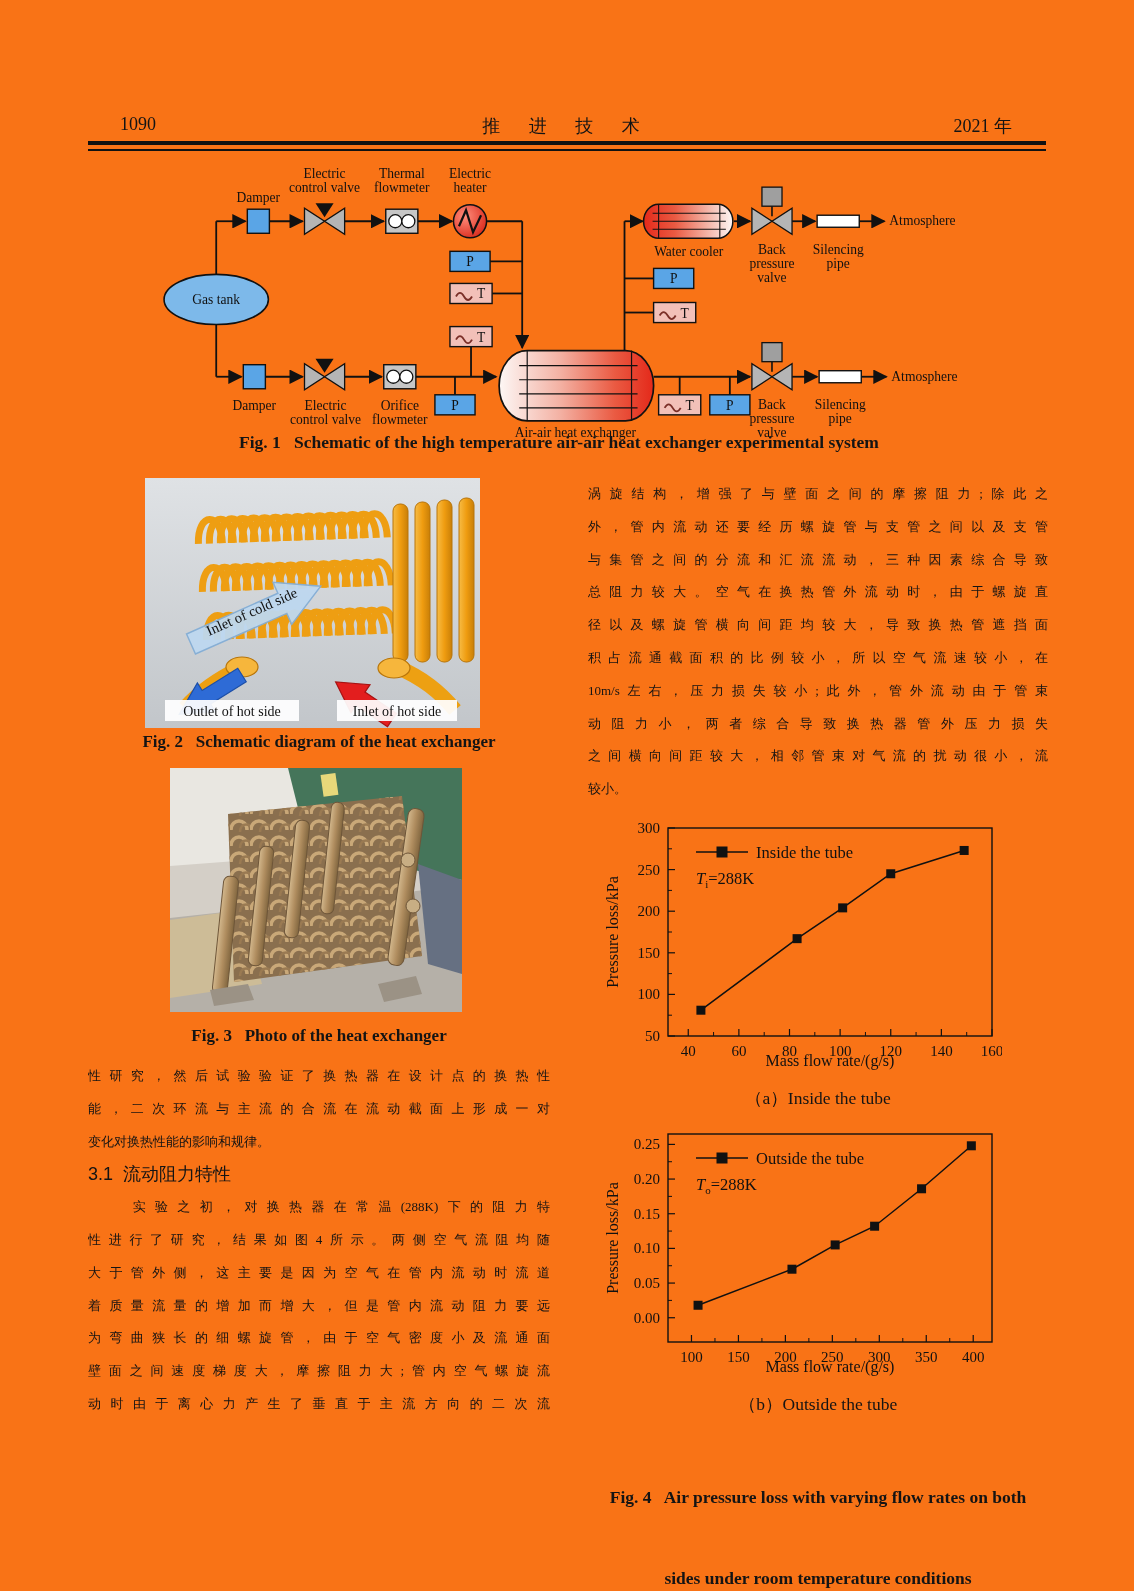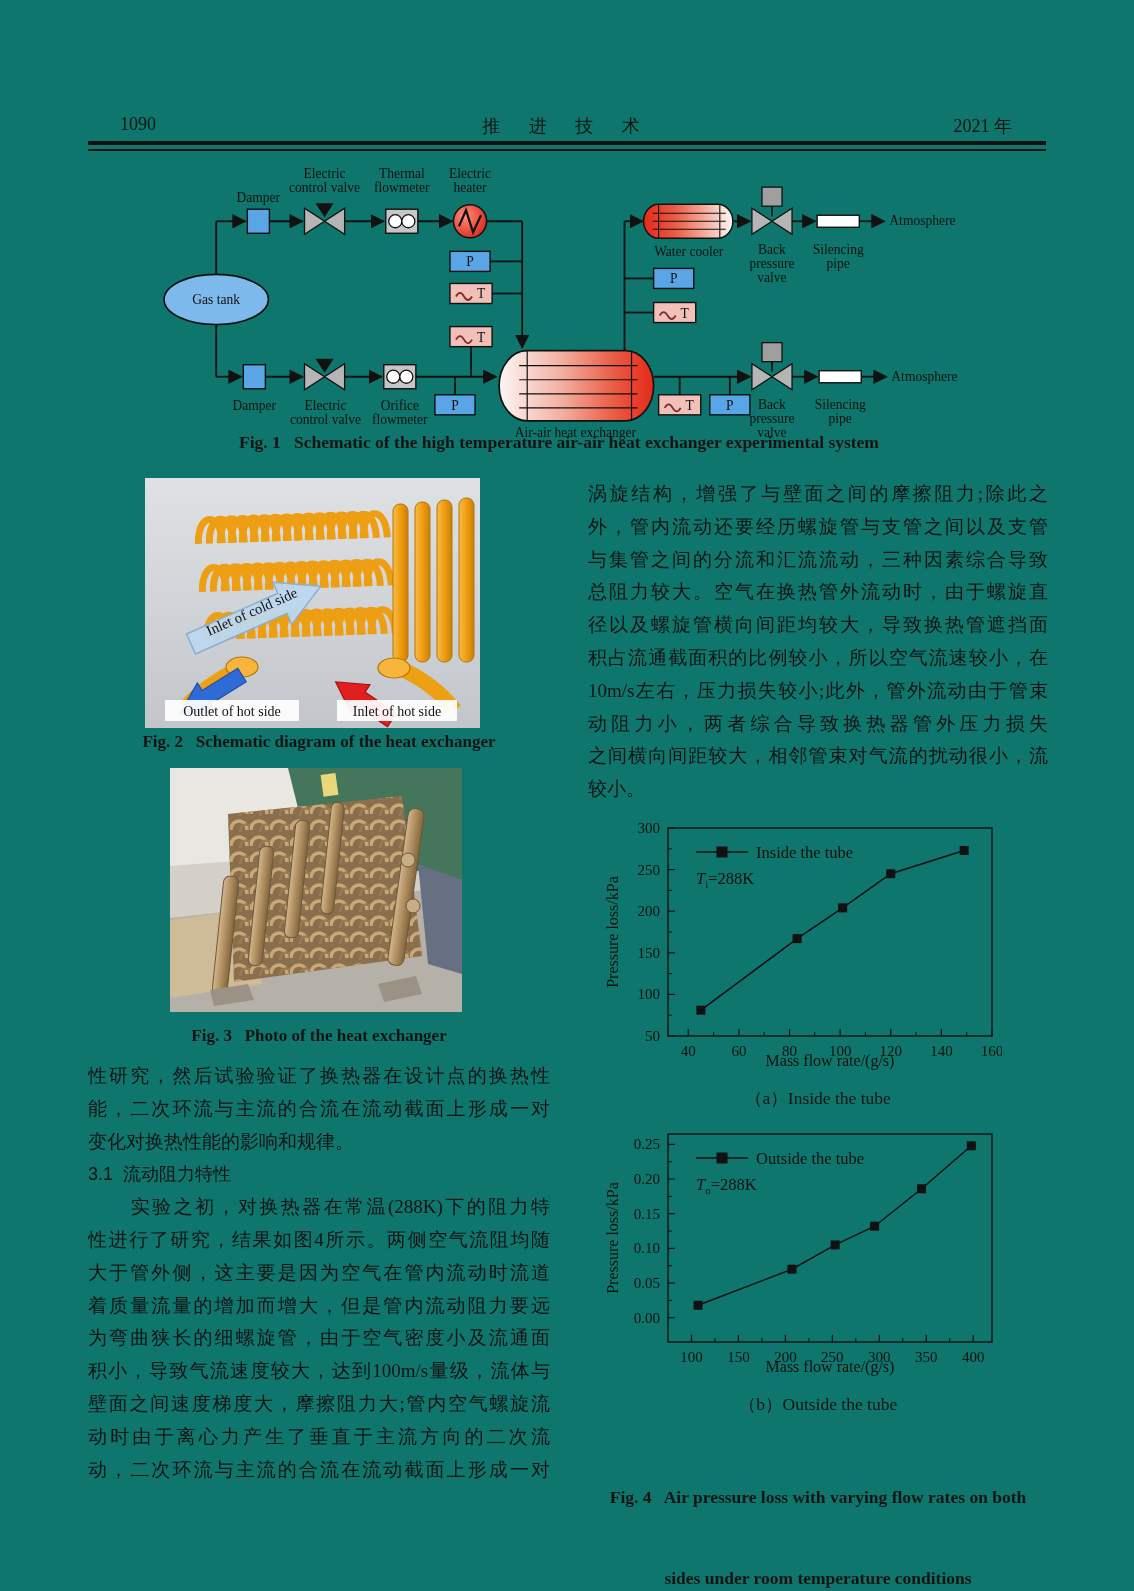--- a/index.html
+++ b/index.html
@@ -1,30 +1,30 @@
 <!DOCTYPE html>
 <html><head>
 <meta charset="utf-8">
 <style>
   html,body{margin:0;padding:0;background:#ffffff;}
-  .page{position:relative;width:1134px;height:1591px;background:#0f766e;
+  .page{position:relative;width:1134px;height:1591px;background:#f97316;
         font-family:"Liberation Serif","DejaVu Serif",serif;color:#141414;overflow:hidden;}
   .hdr-left{position:absolute;left:120px;top:114px;font-size:18px;}
   .hdr-center{position:absolute;left:0;right:0;top:114px;text-align:center;font-size:18px;letter-spacing:12px;}
   .hdr-right{position:absolute;right:122px;top:114px;font-size:18px;}
   .rule-thick{position:absolute;left:88px;width:958px;top:141px;height:4px;background:#111;}
   .rule-thin{position:absolute;left:88px;width:958px;top:149px;height:1.5px;background:#111;}
   .fig1-wrap{position:absolute;left:146px;top:164px;width:948px;height:276px;}
   .fig1-cap{position:absolute;left:0;right:16px;top:432px;text-align:center;font-weight:bold;font-size:17.5px;white-space:pre;}
   .col-left{position:absolute;left:88px;top:478px;width:462px;}
   .col-right{position:absolute;left:588px;top:478px;width:460px;}
   .figcap{font-weight:bold;font-size:17px;text-align:center;white-space:pre;}
   .fig2-box{margin-left:57px;width:335px;height:250px;}
   .fig3-box{margin-left:82px;width:292px;height:244px;margin-top:16px;}
-  .cn-line{font-size:19px;line-height:32.8px;height:32.8px;text-align:justify;text-align-last:justify;overflow:hidden;}
+  .cn-line{font-size:13px;line-height:32.8px;height:32.8px;text-align:justify;text-align-last:justify;overflow:hidden;}
   .cn-short{text-align-last:left;}
   .cn-head{font-size:18px;line-height:32.8px;height:32.8px;font-weight:normal;
            font-family:"Liberation Sans","DejaVu Sans",sans-serif;white-space:pre;}
   .para{margin-top:14px;}
   .chart{margin-left:14px;margin-top:8px;width:400px;height:268px;}
   .chart-cap{font-size:17.5px;text-align:center;margin:4px 0 10px 0;white-space:pre;}
   .fig4cap{margin-top:14px;text-align:center;font-weight:bold;font-size:17.5px;line-height:27px;white-space:pre;}
   svg text{font-family:"Liberation Serif","DejaVu Serif",serif;fill:#111;}
   .d-lbl{font-size:13.5px;}
 </style>
@@ -358,24 +358,22 @@
         <div class="cn-line">能，二次环流与主流的合流在流动截面上形成一对</div>
         <div class="cn-line cn-short">变化对换热性能的影响和规律。</div>
       </div>
     <div class="cn-head">3.1  流动阻力特性</div>
     <div>
         <div class="cn-line">　　实验之初，对换热器在常温(288K)下的阻力特</div>
         <div class="cn-line">性进行了研究，结果如图4所示。两侧空气流阻均随</div>
         <div class="cn-line">大于管外侧，这主要是因为空气在管内流动时流道</div>
         <div class="cn-line">着质量流量的增加而增大，但是管内流动阻力要远</div>
         <div class="cn-line">为弯曲狭长的细螺旋管，由于空气密度小及流通面</div>
-        <div class="cn-line">积小，导致气流速度较大，达到100m/s量级，流体与</div>
         <div class="cn-line">壁面之间速度梯度大，摩擦阻力大;管内空气螺旋流</div>
         <div class="cn-line">动时由于离心力产生了垂直于主流方向的二次流</div>
-        <div class="cn-line">动，二次环流与主流的合流在流动截面上形成一对</div>
       </div>
   </div>
 
   <div class="col-right">
     <div>
         <div class="cn-line">涡旋结构，增强了与壁面之间的摩擦阻力;除此之</div>
         <div class="cn-line">外，管内流动还要经历螺旋管与支管之间以及支管</div>
         <div class="cn-line">与集管之间的分流和汇流流动，三种因素综合导致</div>
         <div class="cn-line">总阻力较大。空气在换热管外流动时，由于螺旋直</div>
         <div class="cn-line">径以及螺旋管横向间距均较大，导致换热管遮挡面</div>

